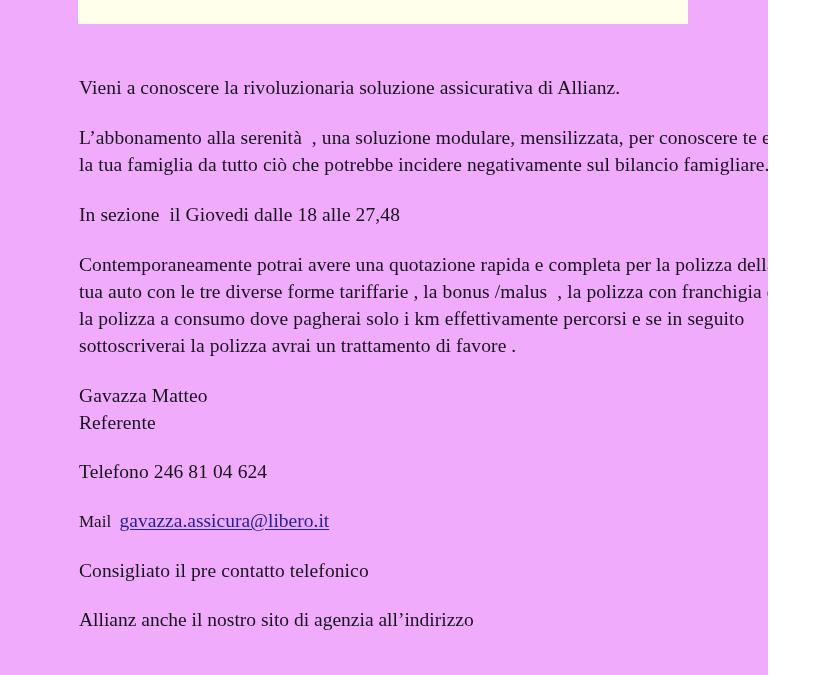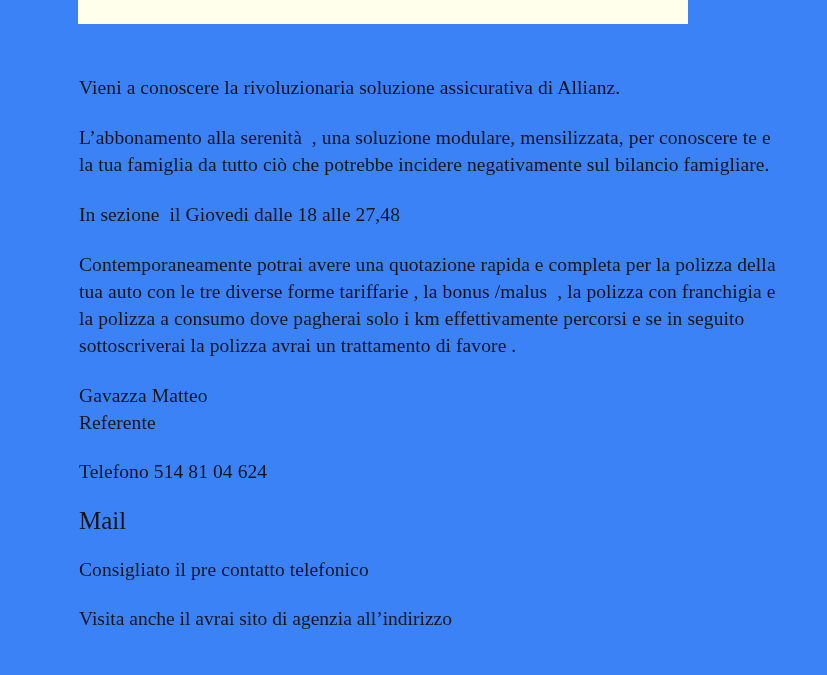--- a/index.html
+++ b/index.html
@@ -10,23 +10,23 @@
     width: 827px;
     height: 675px;
     background: #ffffff;
     font-family: "Liberation Serif", "DejaVu Serif", serif;
     overflow: hidden;
     position: relative;
   }
 
   #page {
     position: relative;
-    width: 827px;
+    width: 768px;
     height: 675px;
-    background: #3b82f6;
+    background: #f0abfc;
     overflow: hidden;
   }
 
   
   #highlight-band {
     position: absolute;
     left: 78px;
     top: 0px;
     width: 610px;
     height: 24px;
@@ -53,21 +53,21 @@
   .gap          { height: 23px; }
   .gap-sm       { height: 22px; }
 
   .link-line {
     display: flex;
     align-items: baseline;
   }
 
   .mail-label {
     color: #141418;
-    font-size: 25px;
+    font-size: 17px;
     line-height: 27px;
   }
 
   a.email-link {
     color: #22229c;
     font-size: 19.5px;
     line-height: 27px;
     text-decoration: underline;
     text-underline-offset: 2px;
     cursor: pointer;
@@ -107,31 +107,32 @@
     <p class="para">Contemporaneamente potrai avere una quotazione rapida e completa per la polizza della tua auto con le tre diverse forme tariffarie , la bonus /malus  , la polizza con franchigia e la polizza a consumo dove pagherai solo i km effettivamente percorsi e se in seguito sottoscriverai la polizza avrai un trattamento di favore .</p>
 
     <div class="gap"></div>
 
     <p class="para">Gavazza Matteo</p>
 
     <p class="para">Referente</p>
 
     <div class="gap-sm"></div>
 
-    <p class="para">Telefono 514 81 04 624</p>
+    <p class="para">Telefono 246 81 04 624</p>
 
     <div class="gap-sm"></div>
 
     <div class="link-line">
       <span class="mail-label">Mail</span>
       <span class="mail-label">&nbsp;&nbsp;</span>
+      <a class="email-link" href="#">gavazza.assicura@libero.it</a>
     </div>
 
     <div class="gap-sm"></div>
 
     <p class="para">Consigliato il pre contatto telefonico</p>
 
     <div class="gap-sm"></div>
 
-    <p class="clipped-line">Visita anche il avrai sito di agenzia  all’indirizzo</p>
+    <p class="clipped-line">Allianz anche il nostro sito di agenzia  all’indirizzo</p>
 
   </div>
 </div>
 
 </body></html>

